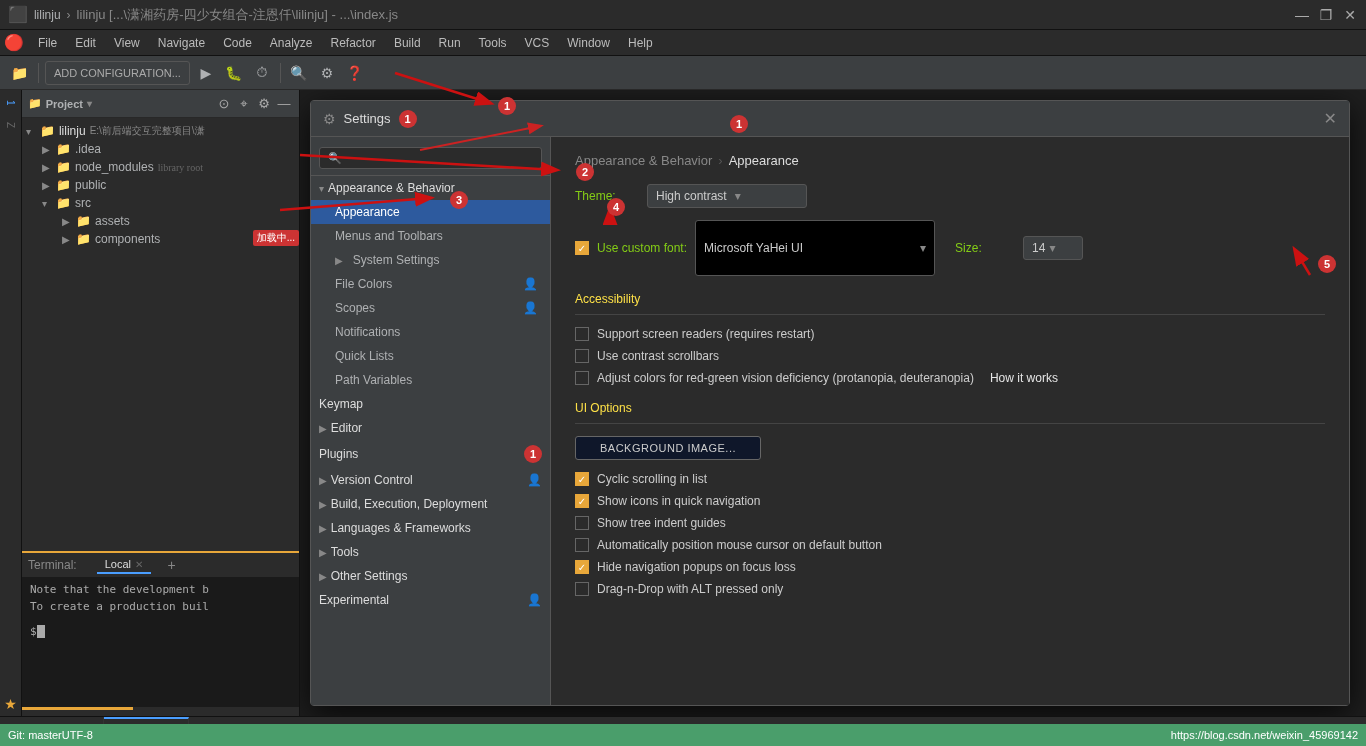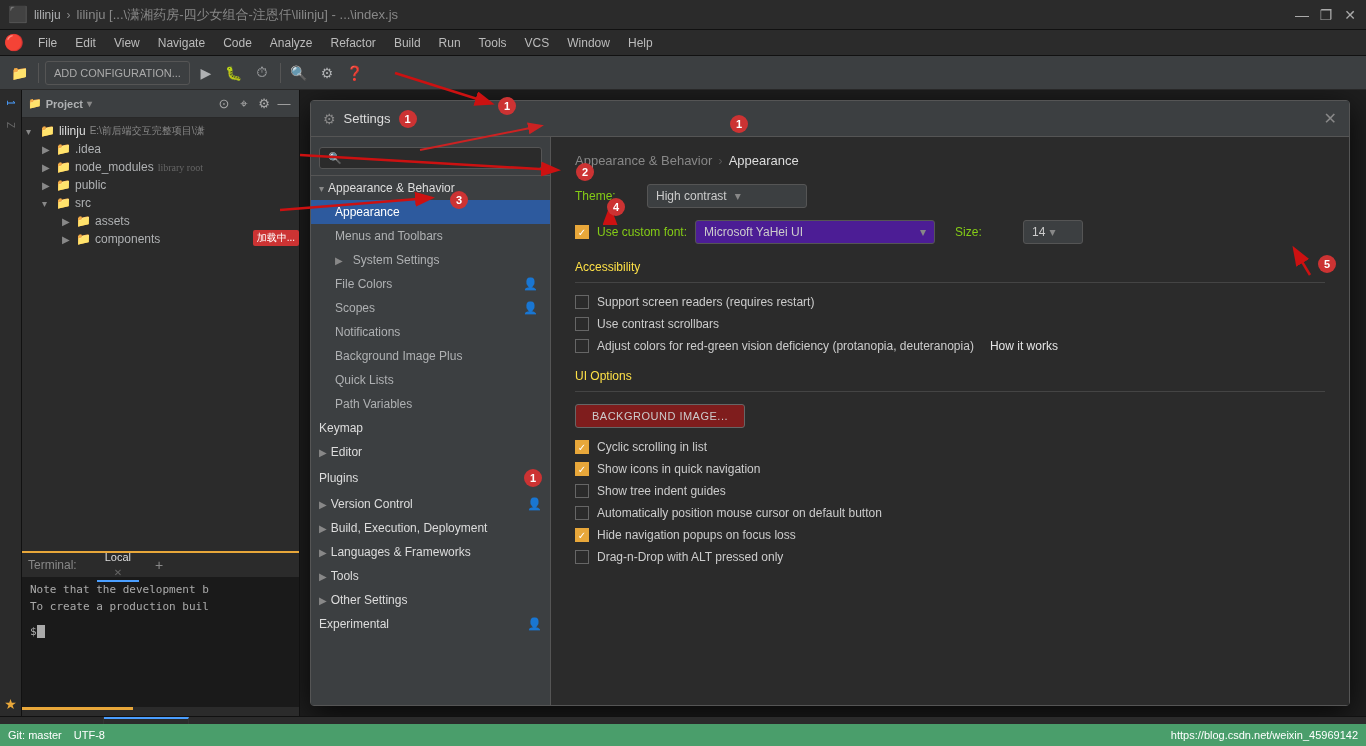--- a/index.html
+++ b/index.html
@@ -140,21 +140,20 @@
     .terminal-tab {
       display: flex; align-items: center; gap: 4px;
       padding: 2px 8px;
       font-size: 11px;
       color: #888;
       cursor: pointer;
     }
     .terminal-tab.active {
       color: #ddd;
       border-bottom: 2px solid #4a9eff;
-      flex-direction: column;
     }
     .terminal-close { font-size: 10px; color: #666; }
     .terminal-add { color: #888; font-size: 14px; cursor: pointer; }
     .terminal-content {
       background: #1a1a1a;
       padding: 6px 8px;
       font-family: monospace;
       font-size: 11px;
       color: #ccc;
       height: 130px;
@@ -315,22 +314,22 @@
       flex-shrink: 0;
     }
     .cb.checked {
       background: #e8a73a;
       border-color: #e8a73a;
     }
     .cb-check { color: #fff; font-size: 10px; }
 
     .font-select {
       display: flex; align-items: center;
-      background: #4c1d95; border: 1px solid #555;
-      border-radius: 3px; padding: 4px 8px;
+      background: #000000; border: 1px solid #555;
+      border-radius: 3px; padding: 20px 8px;
       font-size: 12px; color: #ccc; cursor: pointer;
       min-width: 240px;
     }
     .font-select-arrow { margin-left: auto; color: #888; }
     .size-select {
       display: flex; align-items: center;
       background: #3c3f41; border: 1px solid #555;
       border-radius: 3px; padding: 4px 8px;
       font-size: 12px; color: #ccc; cursor: pointer;
       min-width: 60px;
@@ -340,24 +339,24 @@
       font-size: 12px;
       color: #fde047;
       margin: 16px 0 8px 0;
     }
     .section-divider {
       border: none;
       border-top: 1px solid #444;
       margin: 4px 0 12px 0;
     }
     .bg-image-btn {
-      background: #7f1d1d;
+      background: #0f172a;
       border: 1px solid #666;
       color: #ccc;
-      padding: 5px 16px;
+      padding: 5px 24px;
       font-size: 11px;
       cursor: pointer;
       border-radius: 3px;
       margin-bottom: 12px;
       letter-spacing: 0.5px;
     }
 
     .link-text { color: #e5e5e5; text-decoration: none; cursor: pointer; }
 
     
@@ -368,21 +367,21 @@
       align-items: center;
       justify-content: space-between;
       padding: 0 8px;
       font-size: 11px;
       color: #fff;
       position: absolute;
       bottom: 0;
       left: 0;
       right: 0;
     }
-    .status-left { display: flex; gap: 12px; align-items: center; }
+    .status-left { display: flex; align-items: center; }
     .status-right { display: flex; gap: 12px; align-items: center; }
     .status-item { cursor: pointer; }
     .bottom-tab {
       display: flex;
       align-items: center;
       gap: 4px;
       padding: 4px 12px;
       font-size: 11px;
       color: #888;
       cursor: pointer;
@@ -596,23 +595,20 @@
               <span class="person-icon" style="margin-left:auto;color:#666;font-size:12px;">👤</span>
             </div>
             <div class="settings-nav-item nav-indent-1">
               <span>Scopes</span>
               <span class="person-icon" style="margin-left:auto;color:#666;font-size:12px;">👤</span>
             </div>
             <div class="settings-nav-item nav-indent-1">
               <span>Notifications</span>
             </div>
             <div class="settings-nav-item nav-indent-1">
-              <span>Background Image Plus</span>
-            </div>
-            <div class="settings-nav-item nav-indent-1">
               <span>Quick Lists</span>
             </div>
             <div class="settings-nav-item nav-indent-1">
               <span>Path Variables</span>
             </div>
 
             <div class="settings-nav-group">
               <span>Keymap</span>
             </div>
 

